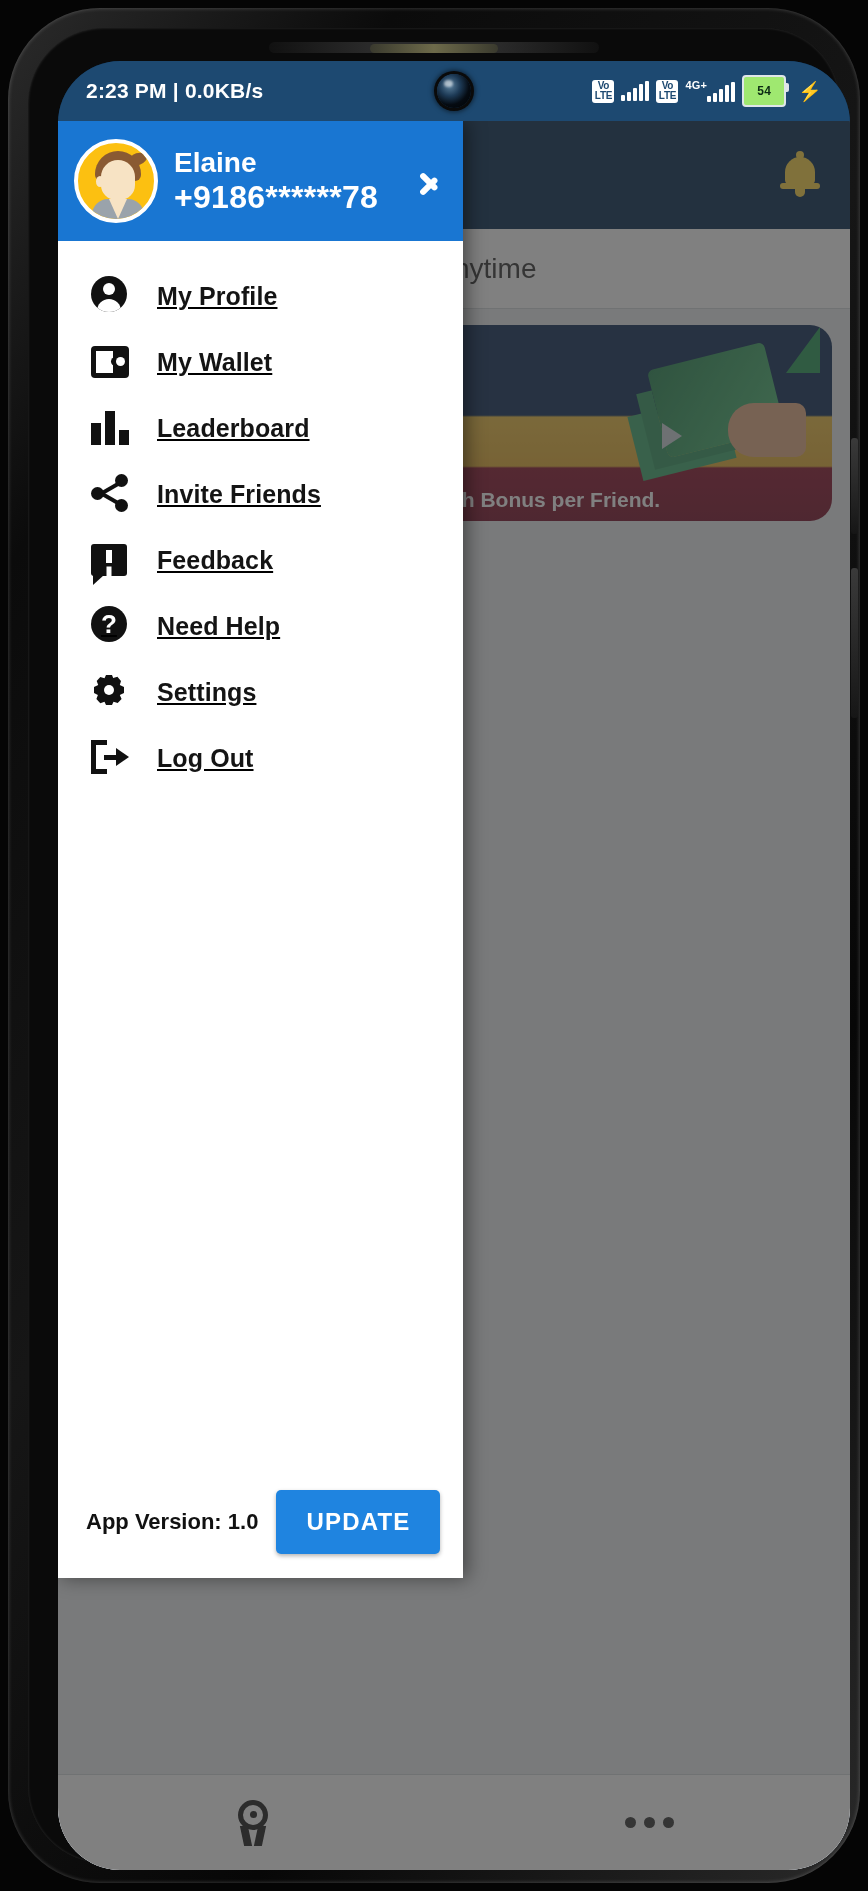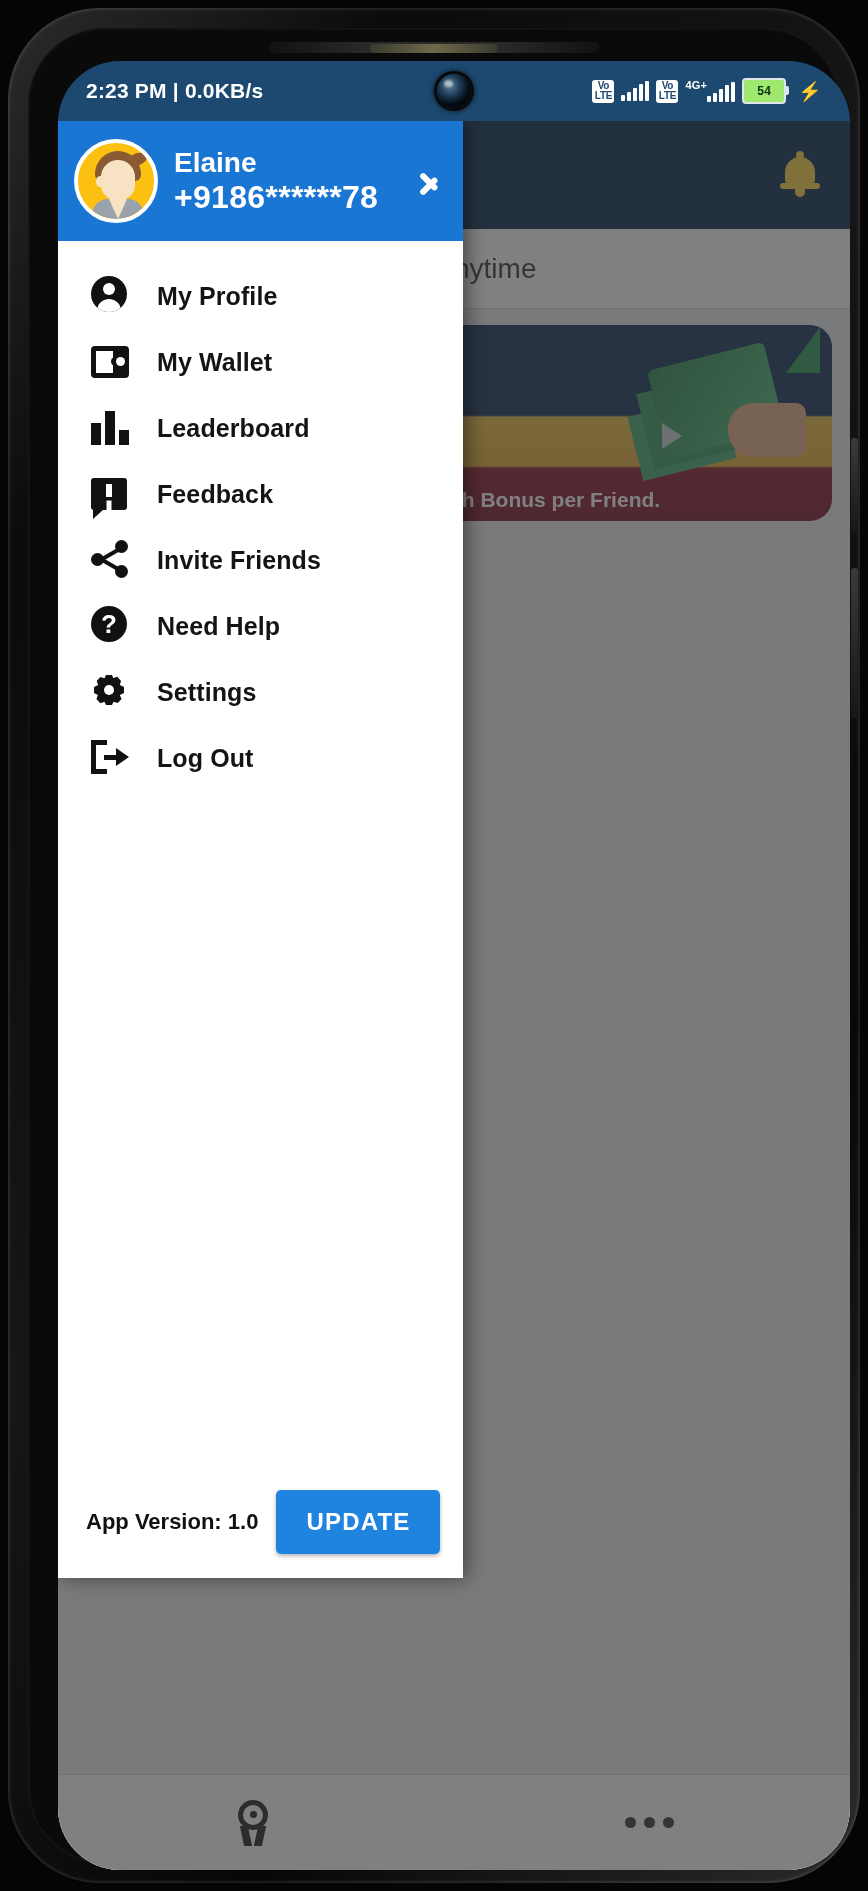--- a/index.html
+++ b/index.html
@@ -82,21 +82,21 @@
   .bars { display: flex; align-items: flex-end; gap: 2px; height: 20px; }
   .bars i { width: 4px; background: #fff; border-radius: 1px; display: block; }
   .bars i:nth-child(1) { height: 6px; }
   .bars i:nth-child(2) { height: 9px; }
   .bars i:nth-child(3) { height: 13px; }
   .bars i:nth-child(4) { height: 17px; }
   .bars i:nth-child(5) { height: 20px; }
   .net-label { font-size: 11px; font-weight: 700; line-height: 1; margin-bottom: 11px; }
   .net-group { display: flex; align-items: flex-end; }
   .battery {
-    position: relative; width: 44px; height: 26px; border-radius: 4px;
+    position: relative; width: 44px; height: 32px; border-radius: 4px;
     border: 2px solid #dfe6ea; background: #9fe870;
     display: flex; align-items: center; justify-content: center;
   }
   .battery::after {
     content: ""; position: absolute; right: -5px; top: 6px;
     width: 3px; height: 9px; border-radius: 0 2px 2px 0; background: #dfe6ea;
   }
   .battery span { font-size: 12px; font-weight: 700; color: #0d2c14; }
   .bolt { color: #ffe14d; font-size: 19px; margin-left: 5px; line-height: 1; }
 
@@ -247,21 +247,21 @@
   .chev {
     width: 20px; height: 36px; position: relative; flex: 0 0 auto; margin-right: 6px;
   }
   .chev::before, .chev::after {
     content: ""; position: absolute; left: 2px; width: 22px; height: 6px;
     background: #fff; border-radius: 3px;
   }
   .chev::before { top: 8px;  transform: rotate(45deg);  transform-origin: left center; }
   .chev::after  { top: 28px; transform: rotate(-45deg); transform-origin: left center; }
 
-  .menu { flex: 1 1 auto; padding-top: 22px; }
+  .menu { flex: 1 1 auto; padding-top: 22px; text-decoration: underline; }
   .menu-item {
     height: 66px; display: flex; align-items: center; padding-left: 33px; cursor: pointer;
   }
   .mi-icon { width: 40px; height: 40px; position: relative; flex: 0 0 auto; }
   .mi-label {
     margin-left: 26px; font-size: 25px; font-weight: 600; color: #141414; letter-spacing: .1px;
   }
 
   
   .ic-person { width: 36px; height: 36px; border-radius: 50%; background: #111; position: relative; overflow: hidden; }
@@ -455,40 +455,40 @@
                     <i></i>
                     <i></i>
                     <i></i>
                   </div>
                 </div>
               <div class="mi-label">Leaderboard</div>
             </div>
 
             <div class="menu-item">
               <div class="mi-icon">
-                  <div class="ic-feedback"></div>
-                </div>
-              <div class="mi-label">Feedback</div>
-            </div>
-
-            <div class="menu-item">
-              <div class="mi-icon">
                 <div class="ic-share">
                     <i></i>
                     <i></i>
                     <i></i>
                     <b></b>
                     <b></b>
                   </div>
               </div>
               <div class="mi-label">Invite Friends</div>
             </div>
 
             <div class="menu-item">
               <div class="mi-icon">
+                  <div class="ic-feedback"></div>
+                </div>
+              <div class="mi-label">Feedback</div>
+            </div>
+
+            <div class="menu-item">
+              <div class="mi-icon">
                   <div class="ic-help">?</div>
                 </div>
               <div class="mi-label">Need Help</div>
             </div>
 
             <div class="menu-item">
               <div class="mi-icon">
                   <div class="ic-gear"></div>
                 </div>
               <div class="mi-label">Settings</div>

